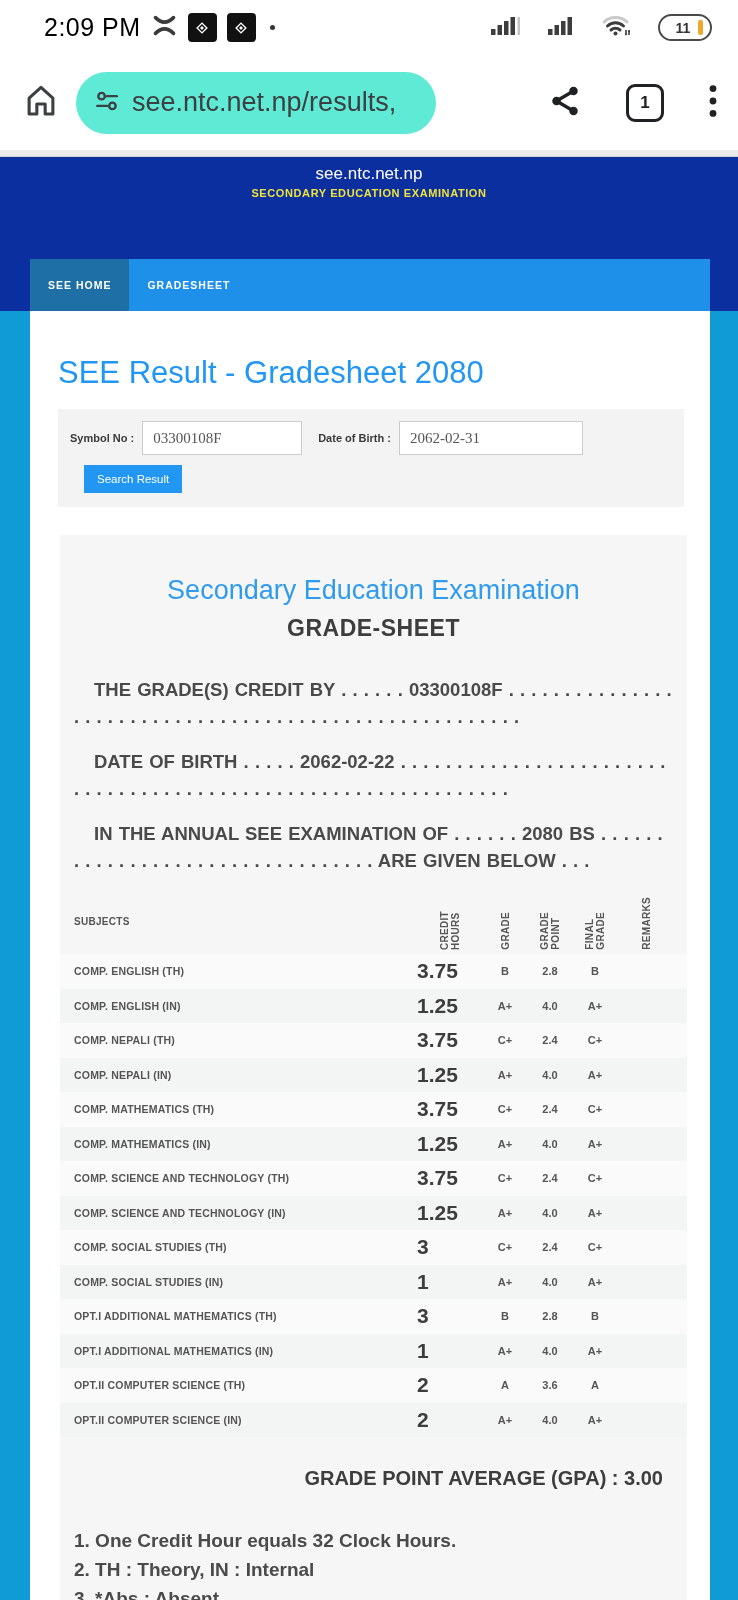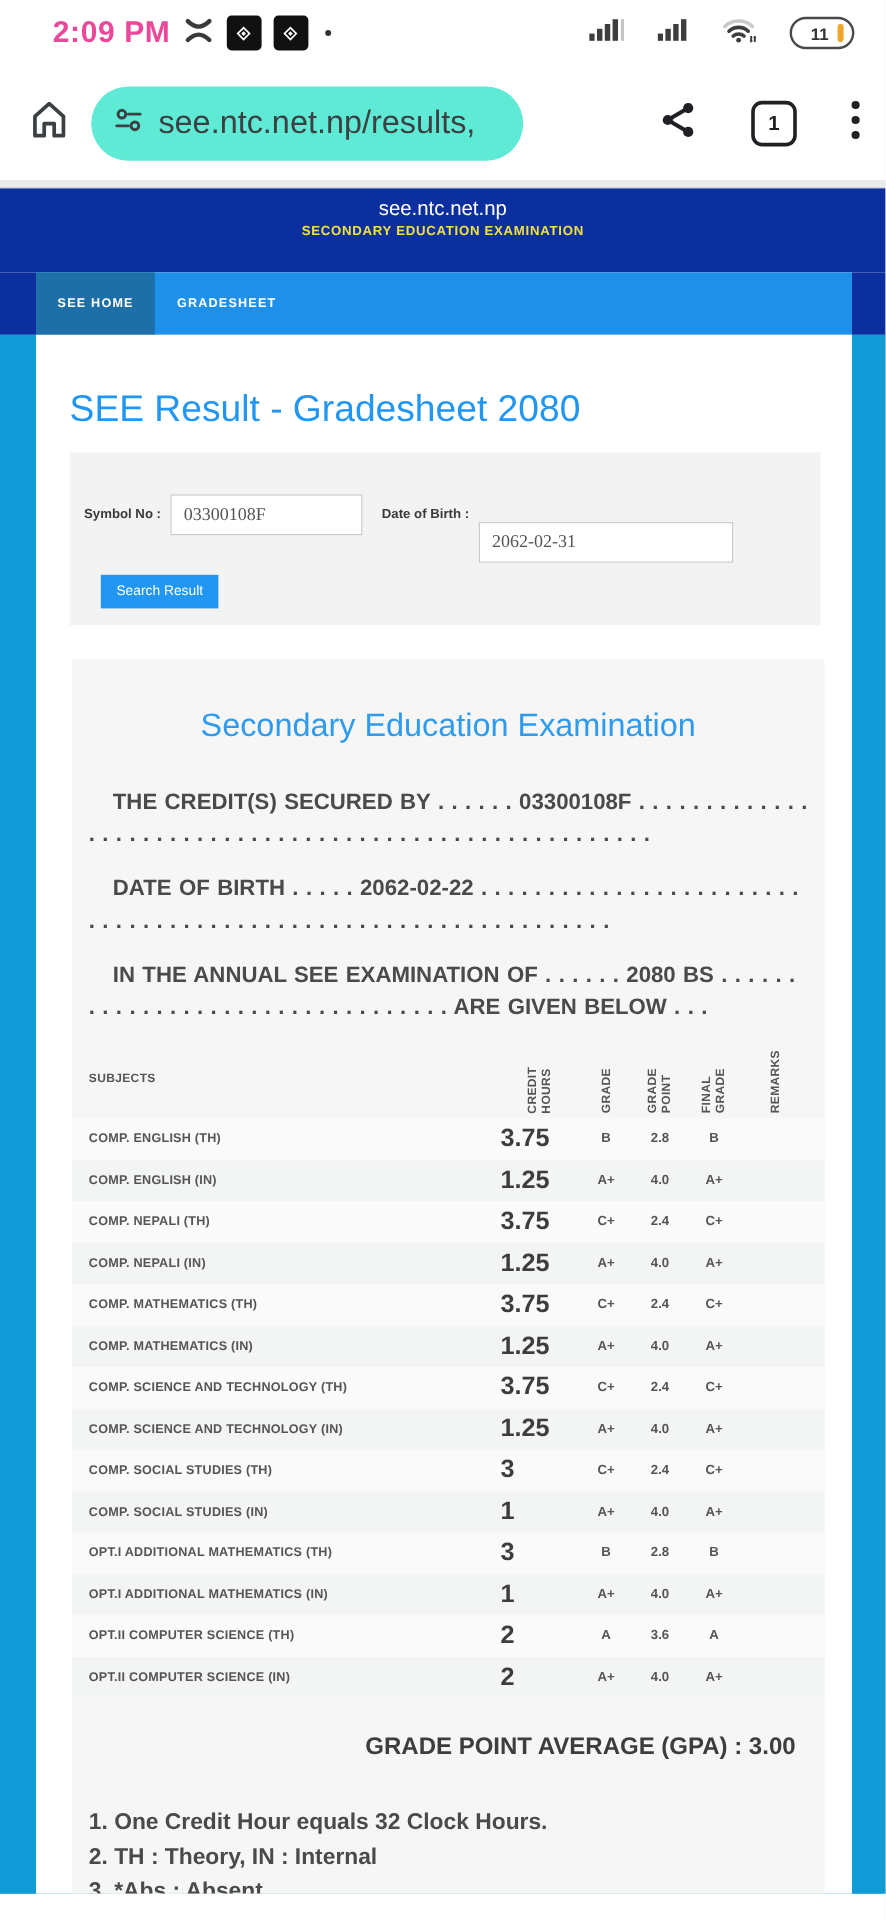--- a/index.html
+++ b/index.html
@@ -3,41 +3,41 @@
 <meta charset="utf-8">
 <style>
   html,body{margin:0;padding:0;}
   body{width:738px;height:1600px;overflow:hidden;background:#fff;
        font-family:"Liberation Sans",sans-serif;-webkit-font-smoothing:antialiased;}
   .screen{position:relative;width:738px;height:1600px;overflow:hidden;}
 
   
   .statusbar{height:55px;background:#fff;display:flex;align-items:center;padding:0 26px 0 44px;box-sizing:border-box;}
   .sb-left{display:flex;align-items:center;gap:10px;}
-  .sb-time{font-size:25px;font-weight:bold;color:#ec4899;letter-spacing:.5px;}
+  .sb-time{font-size:25px;font-weight:normal;color:#000000;letter-spacing:.5px;}
   .sb-badge{width:29px;height:29px;background:#111;border-radius:4px;display:flex;align-items:center;justify-content:center;}
   .sb-dot{width:5px;height:5px;border-radius:50%;background:#333;margin-left:4px;}
   .sb-right{margin-left:auto;display:flex;align-items:center;gap:26px;}
   .battery{position:relative;width:54px;height:27px;border:2.5px solid #4a4a4a;border-radius:14px;
            display:flex;align-items:center;justify-content:center;box-sizing:border-box;}
   .battery span{font-size:14px;color:#333;font-weight:bold;margin-right:4px;}
   .battery .tip{position:absolute;right:3px;top:4px;bottom:4px;width:5px;background:#efa62b;border-radius:2px;}
 
   
   .toolbar{height:95px;background:#fff;display:flex;align-items:center;padding:0 20px 0 22px;box-sizing:border-box;}
   .urlpill{height:62px;width:360px;background:#5eead4;border-radius:31px;display:flex;align-items:center;
            padding:0 18px;margin-left:16px;box-sizing:border-box;overflow:hidden;white-space:nowrap;}
   .urltext{font-size:27px;color:#3c4043;margin-left:12px;overflow:hidden;}
   .tb-icons{margin-left:auto;display:flex;align-items:center;gap:44px;}
   .tabbox{width:32px;height:32px;border:3px solid #202124;border-radius:9px;display:flex;align-items:center;justify-content:center;
           font-size:17px;font-weight:bold;color:#202124;}
   .chromeline{height:6px;background:#ebebeb;border-bottom:1px solid #cfcfcf;}
 
   
-  .siteheader{height:70px;background:#0c2f9f;text-align:center;color:#fff;padding-top:6px;box-sizing:border-box;}
+  .siteheader{height:102px;background:#0c2f9f;text-align:center;color:#fff;padding-top:6px;box-sizing:border-box;}
   .sh-domain{font-size:17px;line-height:22px;}
   .sh-exam{font-size:11px;font-weight:bold;color:#efe23c;letter-spacing:.6px;line-height:17px;}
   .sh-title{font-size:31px;font-weight:500;letter-spacing:.5px;line-height:40px;}
 
   
   .navrow{height:52px;display:flex;}
   .nav-sp{background:#0c2f9f;}
   .nav-sp.l{width:30px;} .nav-sp.r{width:28px;}
   .navbar{flex:1;background:#1e90ea;display:flex;}
   .navtab{display:flex;align-items:center;padding:0 18px;color:#fff;font-size:10.5px;font-weight:bold;
@@ -51,21 +51,21 @@
   .content{width:680px;background:#fff;overflow:hidden;}
 
   .page-h1{color:#2196f3;font-size:31px;font-weight:400;margin:44px 0 0 28px;}
 
   .formcard{background:#f3f3f3;margin:18px 26px 0 28px;padding:12px 12px 14px 12px;}
   .formrow{display:flex;align-items:center;}
   .flabel{font-size:11px;font-weight:bold;color:#3a3a3a;white-space:nowrap;}
   .finput{height:34px;border:1px solid #ccc;background:#fff;font-size:15px;color:#555;
           padding:0 10px;box-sizing:border-box;font-family:Liberation Serif, serif;}
   .finput.sym{width:160px;margin-left:8px;}
-  .finput.dob{width:212px;margin-left:8px;margin-top:46px;}
+  .finput.dob{width:184px;margin-left:8px;}
   .flabel.dob{margin-left:16px;}
   .searchbtn{margin:10px 0 0 14px;background:#2196f3;color:#fff;border:none;font-size:11.5px;
              padding:8px 13px;font-family:"Liberation Sans",sans-serif;cursor:pointer;}
 
   
   .gscard{background:#f6f6f6;margin:28px 23px 0 30px;padding:40px 0 80px 0;}
   .gs-title{text-align:center;color:#2f9bef;font-size:27px;font-weight:400;}
   .gs-sub{text-align:center;color:#3d3d3d;font-size:23px;font-weight:bold;letter-spacing:.5px;margin-top:9px;}
   .stmt{margin:0 14px 18px 14px;font-size:18.5px;font-weight:bold;color:#4a4a4a;line-height:27px;
         text-indent:20px;word-spacing:1px;}
@@ -226,23 +226,24 @@
           <span class="flabel">Symbol No :</span>
           <input class="finput sym" value="03300108F" style="">
           <span class="flabel dob">Date of Birth :</span>
           <input class="finput dob" value="2062-02-31" style="">
         </div>
         <button class="searchbtn">Search Result</button>
       </div>
 
       <div class="gscard">
         <div class="gs-title">Secondary Education Examination</div>
+        <div class="gs-sub">GRADE-SHEET</div>
 
         <div class="stmts">
-          <p class="stmt">THE CREDIT(S) SECURED BY . . . . . . 03300108F . . . . . . . . . . . . . . . . . . . . . . . . . . . . . . . . . . . . . . . . . . . . . . . . . . . . . . .</p>
+          <p class="stmt">THE GRADE(S) CREDIT BY . . . . . . 03300108F . . . . . . . . . . . . . . . . . . . . . . . . . . . . . . . . . . . . . . . . . . . . . . . . . . . . . . .</p>
           <p class="stmt">DATE OF BIRTH . . . . . 2062-02-22 . . . . . . . . . . . . . . . . . . . . . . . . . . . . . . . . . . . . . . . . . . . . . . . . . . . . . . . . . . . . . . .</p>
           <p class="stmt">IN THE ANNUAL SEE EXAMINATION OF . . . . . . 2080 BS . . . . . . . . . . . . . . . . . . . . . . . . . . . . . . . . . ARE GIVEN BELOW . . .</p>
         </div>
 
         <div class="thead">
           <span class="subjh">SUBJECTS</span>
           <span class="vhead">CREDIT
 HOURS</span>
           <span class="vhead">GRADE</span>
           <span class="vhead">GRADE

